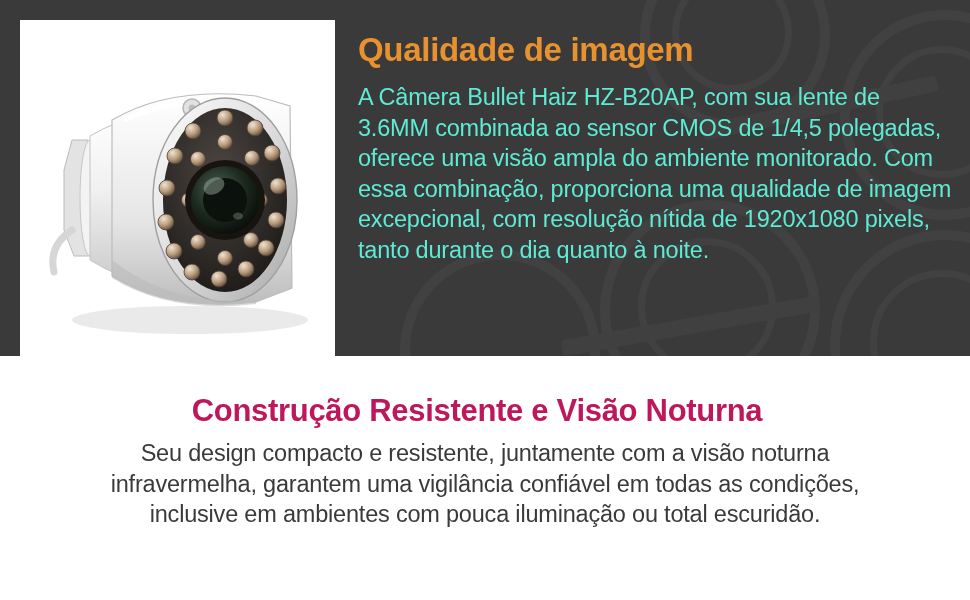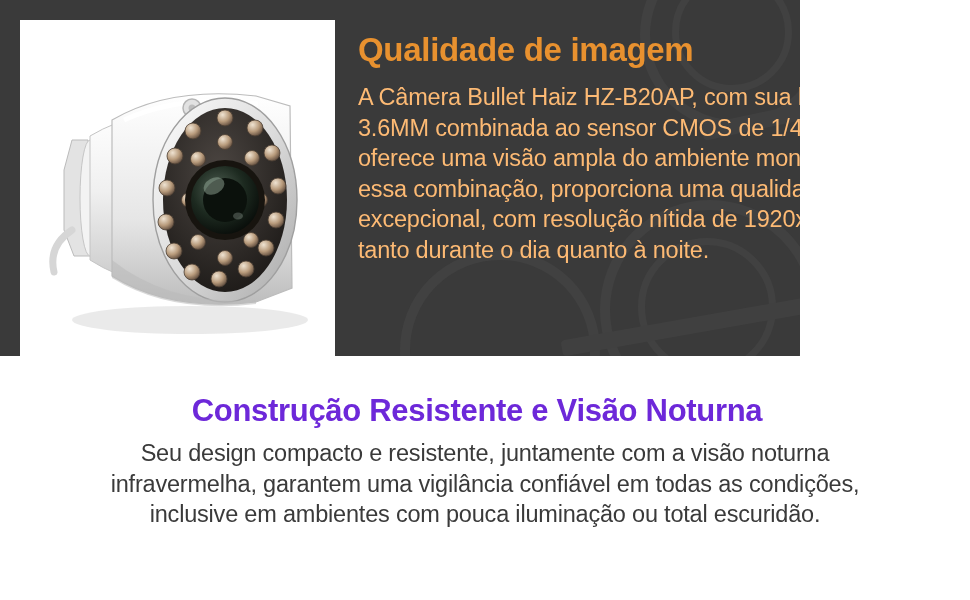--- a/index.html
+++ b/index.html
@@ -18,21 +18,21 @@
     width: 970px;
     height: 600px;
     background: #ffffff;
   }
 
   
   .top-panel {
     position: absolute;
     left: 0;
     top: 0;
-    width: 800px;
+    width: 970px;
     height: 356px;
     background: #3a3a3a;
     overflow: hidden;
   }
   
   .watermark {
     position: absolute;
     inset: 0;
     opacity: 0.55;
   }
@@ -74,40 +74,40 @@
     font-weight: bold;
     color: #e8912f;
     letter-spacing: -0.3px;
     line-height: 40px;
     margin: 0 0 12px 0;
     white-space: nowrap;
   }
   .body-text {
     font-size: 23.5px;
     line-height: 30.5px;
-    color: #fdba74;
+    color: #5eead4;
     margin: 0;
     letter-spacing: -0.2px;
   }
 
   
   .bottom {
     position: absolute;
     left: 0;
     top: 356px;
     width: 970px;
     height: 244px;
     background: #ffffff;
     text-align: center;
   }
   .bottom-title {
     margin: 36px 16px 8px 0;
     font-size: 31px;
     font-weight: bold;
-    color: #6d28d9;
+    color: #be185d;
     letter-spacing: -0.3px;
     line-height: 38px;
   }
   .bottom-text {
     margin: 6px auto;
     width: 800px;
     font-size: 23.5px;
     line-height: 30.5px;
     color: #3a3a3a;
     letter-spacing: -0.2px;

